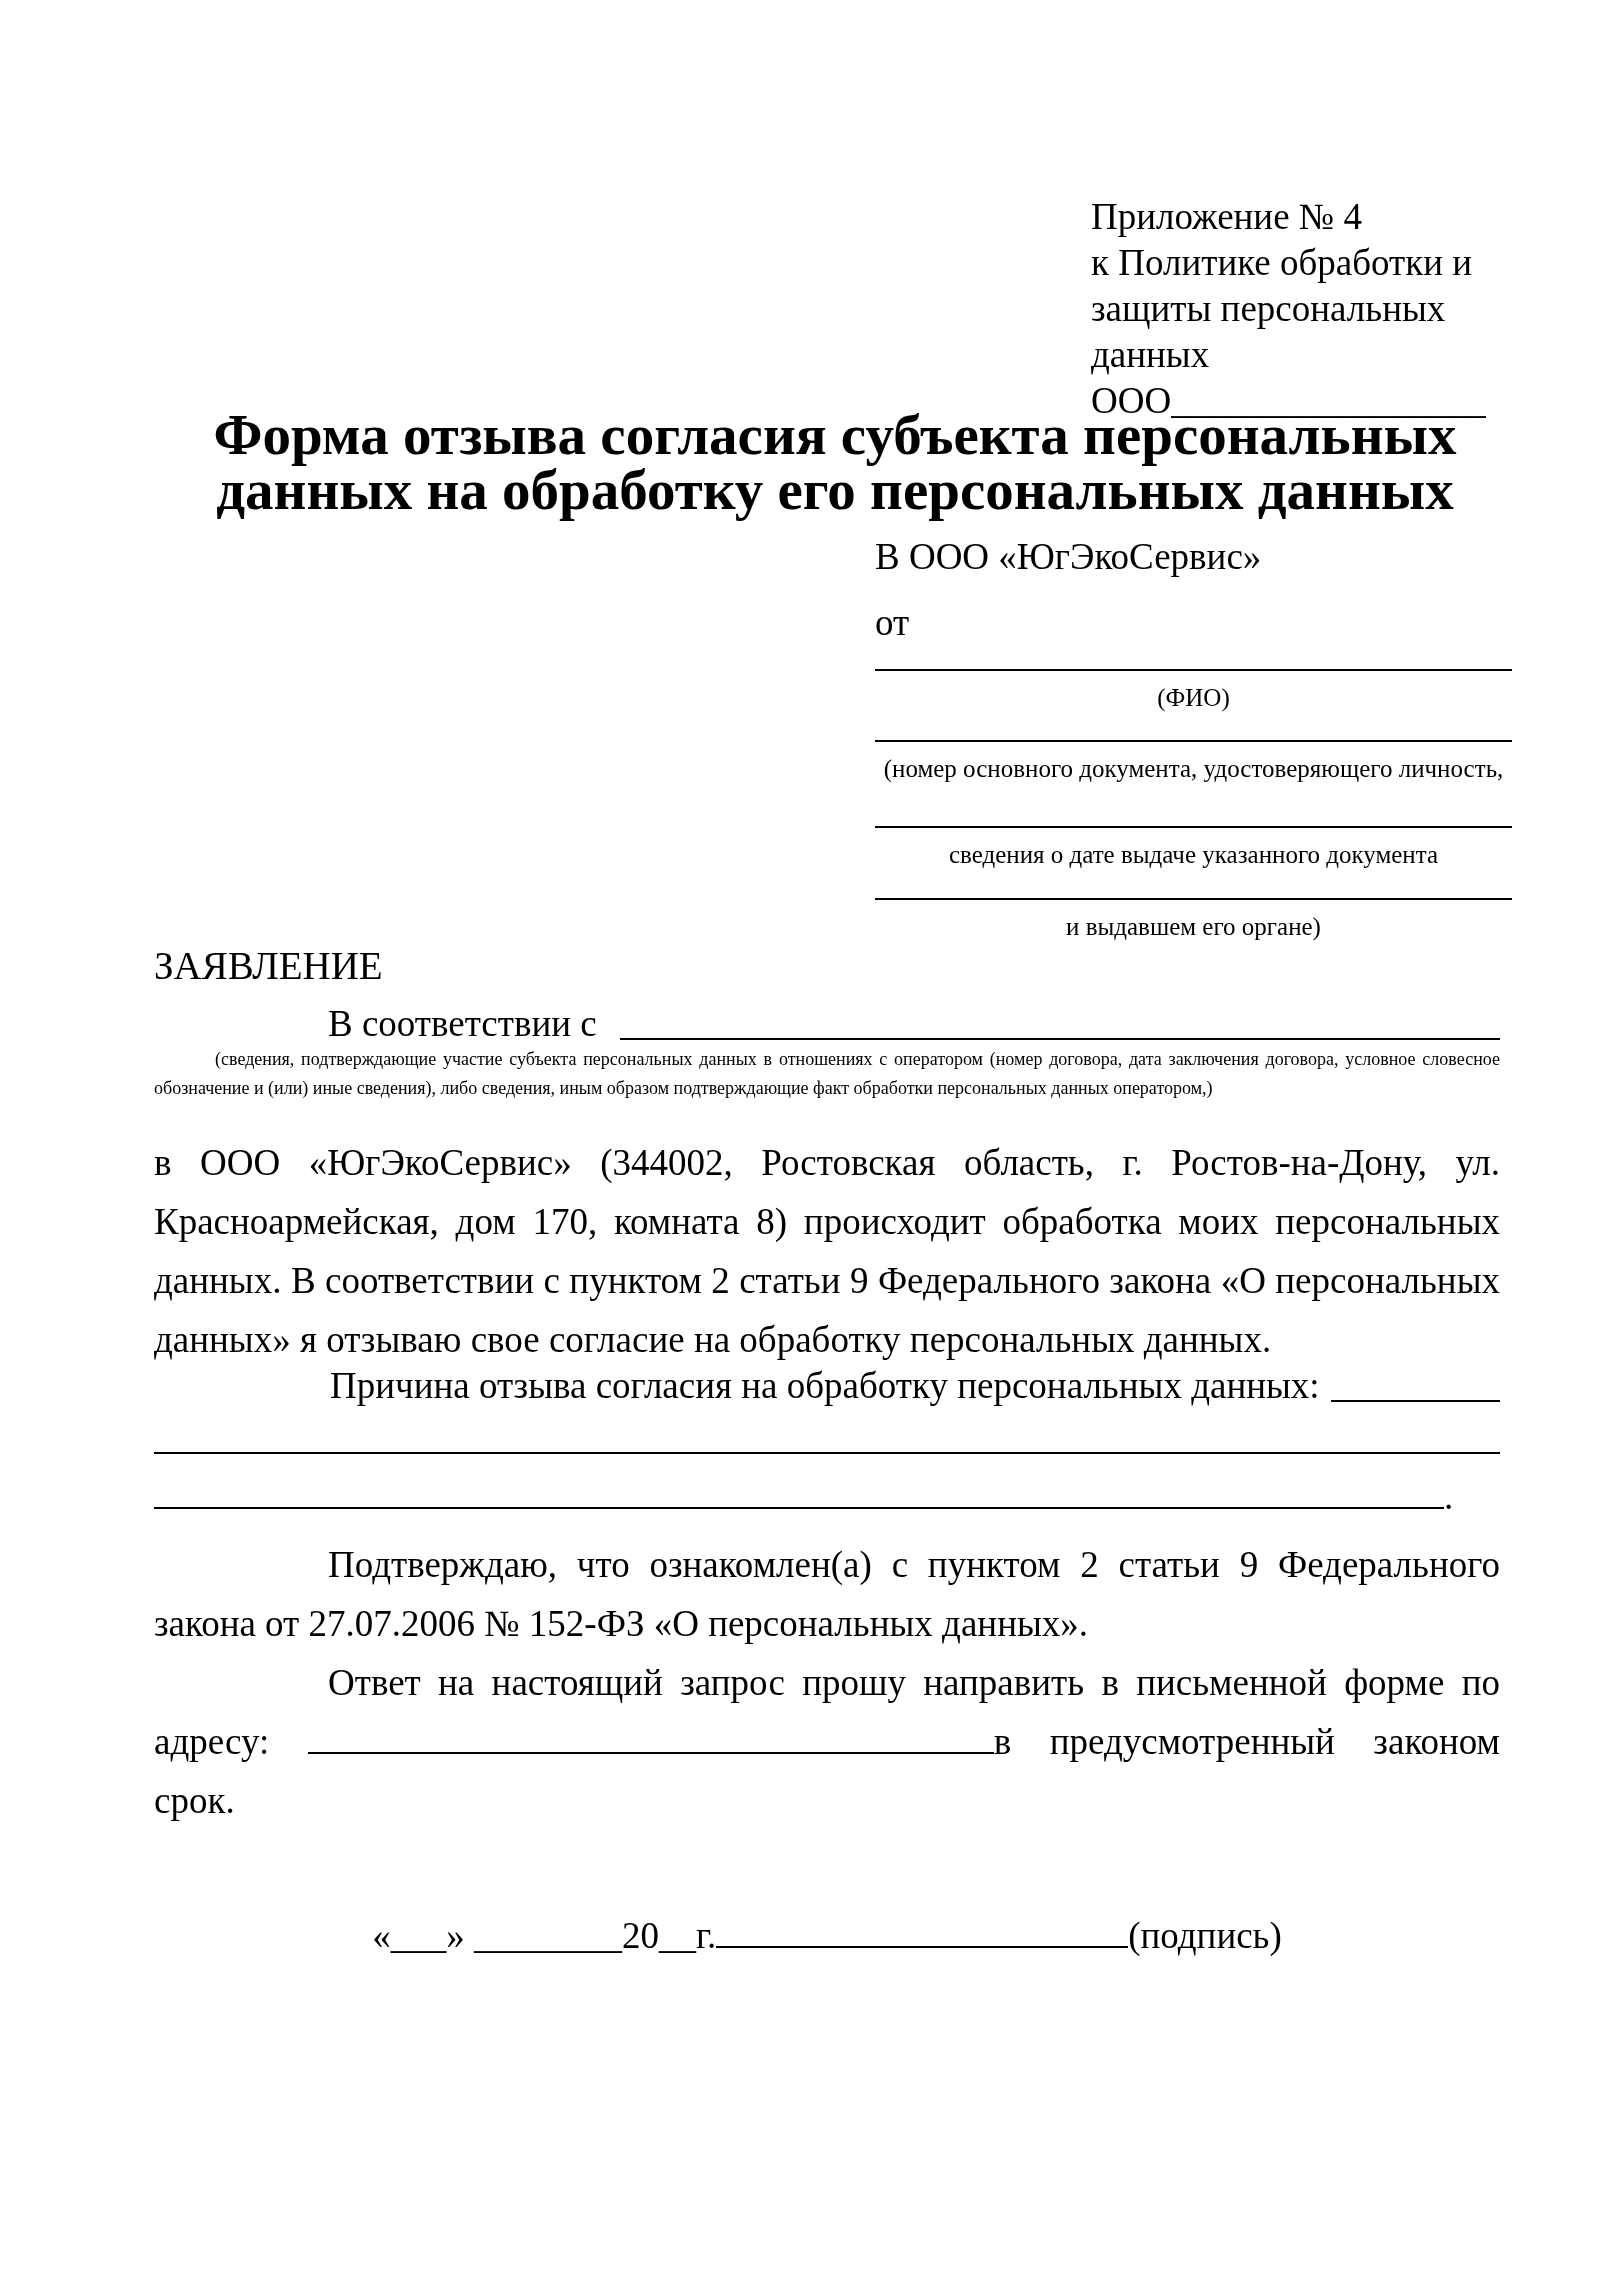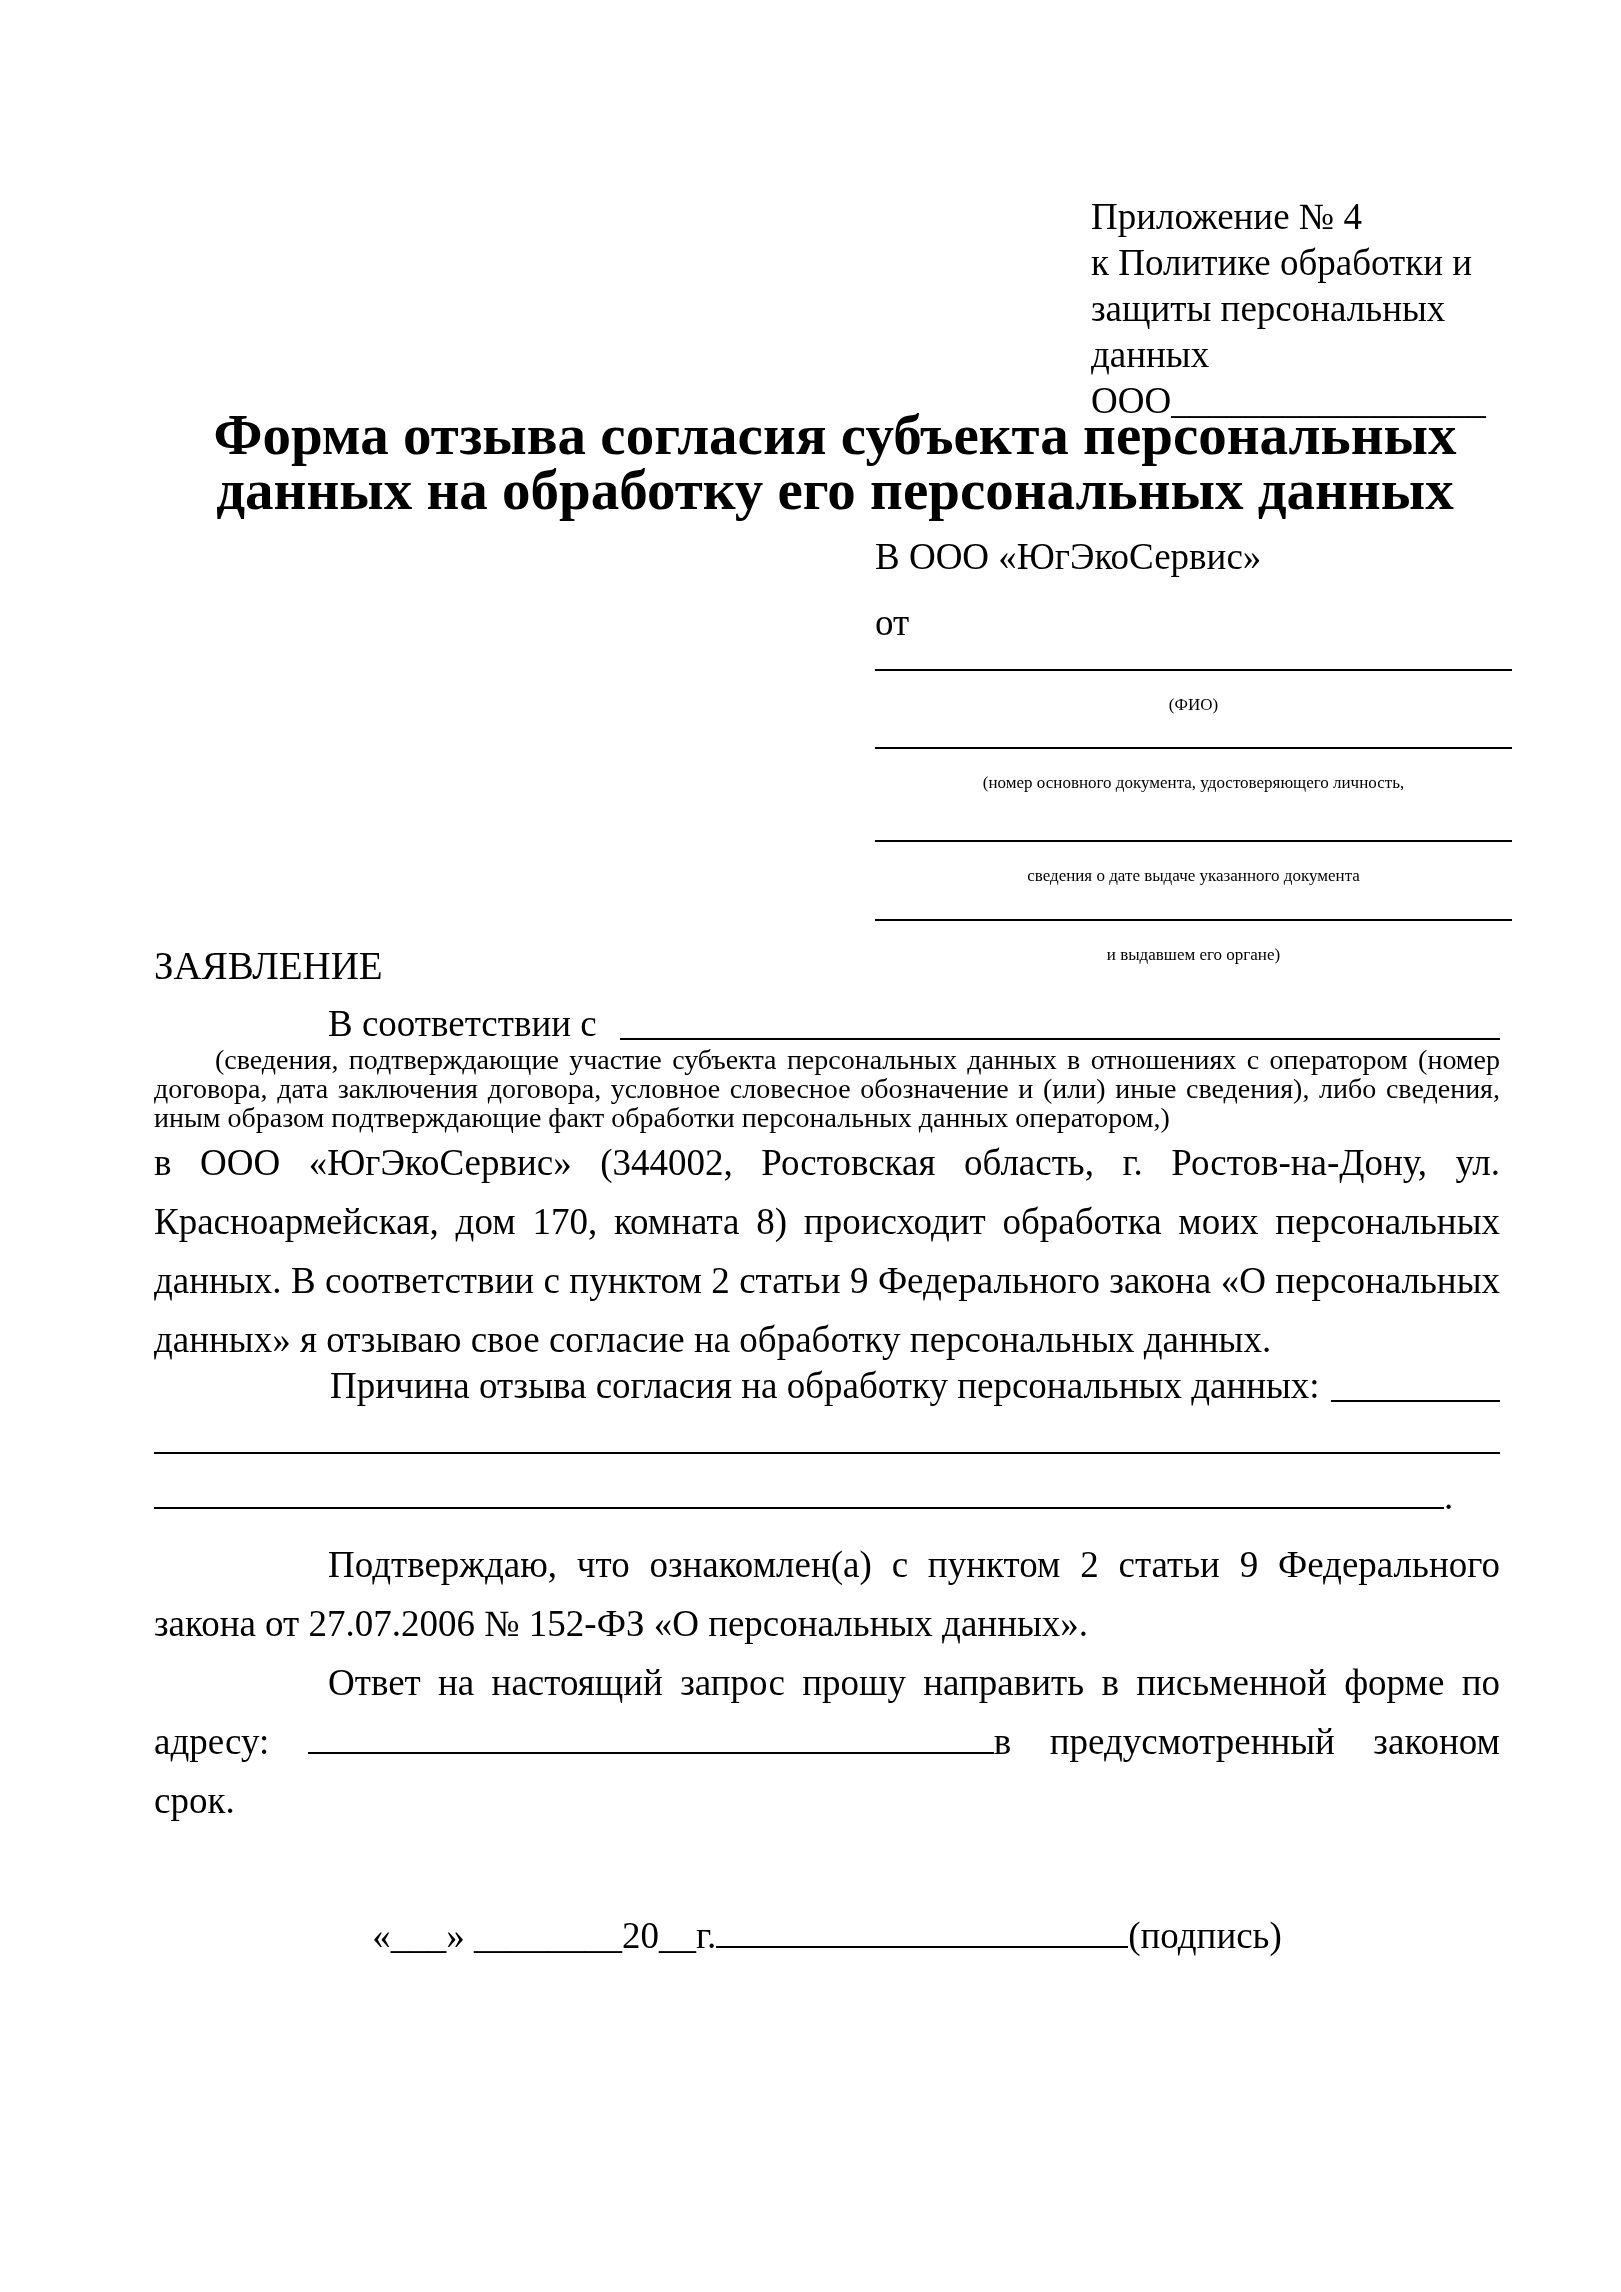--- a/index.html
+++ b/index.html
@@ -13,30 +13,30 @@
   
   .annex{position:absolute;left:1091px;top:194px;width:431px;font-size:37px;line-height:46px;}
   
   .title{position:absolute;left:154px;top:399px;width:1346px;margin:8px;
          font-size:57px;line-height:55px;font-weight:bold;text-align:center;}
   
   .addressee{position:absolute;left:875px;top:534px;width:637px;font-size:37px;line-height:46px;}
   .addressee .from{margin-top:19.6px;}
   .uline{height:0;border-top:2.9px solid #000;}
   .u1{margin-top:23.5px;} .u2{margin-top:28px;} .u3{margin-top:43px;} .u4{margin-top:29px;}
-  .cap{font-size:17px;line-height:29px;text-align:center;margin-top:19px;}
+  .cap{font-size:25px;line-height:29px;text-align:center;margin-top:12px;}
   
   .heading{position:absolute;left:154px;top:941px;width:1346px;font-size:39px;line-height:49px;text-align:left;}
   
   .introline{position:absolute;left:154px;top:1000px;width:1346px;display:flex;align-items:flex-end;
              font-size:37px;line-height:47px;gap:12px;}
   .introline .lbl{white-space:nowrap;padding-left:174px;}
   .fill{flex:1 1 auto;min-width:39px;border-bottom:2.9px solid #000;margin-bottom:6.9px;margin-left:11.8px;}
   
-  .note{position:absolute;left:154px;top:1045px;width:1346px;font-size:28px;line-height:29px;
+  .note{position:absolute;left:154px;top:1045px;width:1346px;font-size:18px;line-height:29px;
         text-align:justify;text-indent:61px;}
   
   .para{position:absolute;left:154px;width:1346px;font-size:37px;line-height:59px;text-align:justify;}
   .para1{top:1133px;}
   
   .reason{position:absolute;left:154px;top:1362px;width:1346px;display:flex;align-items:flex-end;
           font-size:37px;line-height:47px;}
   .reason .lbl{white-space:nowrap;padding-left:176px;}
   
   .b1{position:absolute;left:154px;top:1452px;width:1346px;height:0;border-top:2.9px solid #000;}

